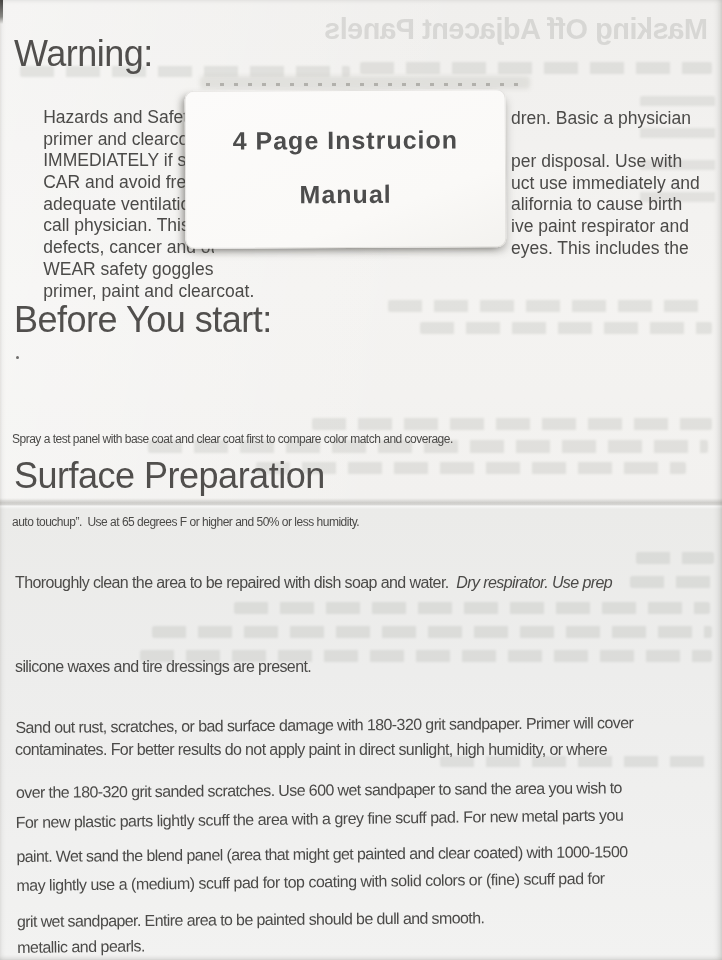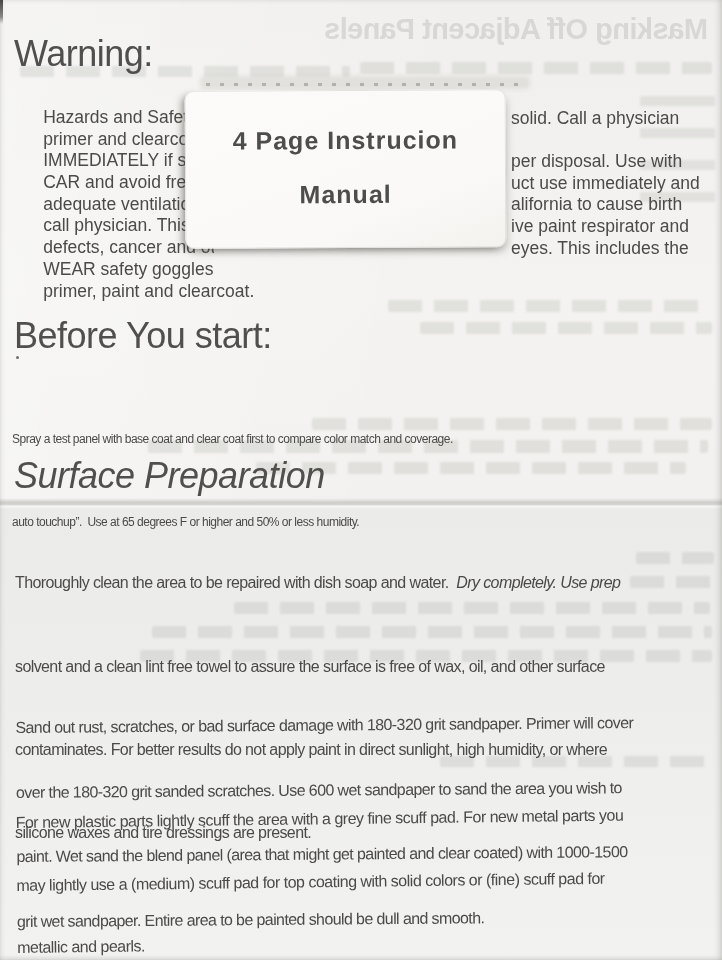--- a/index.html
+++ b/index.html
@@ -86,21 +86,21 @@
   <div class="ghost" style="left:440px;top:756px;width:266px;height:11px;"></div>
 
   <div class="h1" style="top:10px;margin-top:24px;">Warning:</div>
 
   <div class="warnp">
     <div class="wline">
       <span class="wl">Hazards and Safety-VERY</span>
     </div>
     <div class="wline">
       <span class="wl">primer and clearcoats are</span>
-      <span class="wr">solid. Call a physician</span>
+      <span class="wr">dren. Basic a physician</span>
     </div>
     <div class="wline">
       <span class="wl">IMMEDIATELY if swallowe</span>
     </div>
     <div class="wline">
       <span class="wl">CAR and avoid freezing.</span>
       <span class="wr">per disposal. Use with</span>
     </div>
     <div class="wline">
       <span class="wl">adequate ventilation. If y</span>
@@ -123,34 +123,33 @@
     </div>
   </div>
 
   <div class="smudge"></div>
   <div class="perf"></div>
   <div class="sticker">
     <div class="stk1">4 Page Instrucion</div>
     <div class="stk2">Manual</div>
   </div>
 
-  <div class="h1" style="top:316px;">Before You start:</div>
+  <div class="h1" style="top:300px;">Before You start:</div>
   <div class="dot"></div>
   <div class="para p-before">
     <div>Spray a test panel with base coat and clear coat first to compare color match and coverage.</div>
     <div>auto touchup”.  Use at 65 degrees F or higher and 50% or less humidity.</div>
   </div>
 
-  <div class="h1" style="top:456px;font-style:italic;">Surface Preparation</div>
+  <div class="h1" style="top:456px;">Surface Preparation</div>
   <div class="seam"></div>
   <div class="para p-surface">
-    <div><span>Thoroughly clean the area to be repaired with dish soap and water.  </span><span class="ital">Dry completely. Use prep</span></div>
-    <div>solvent and a clean lint free towel to assure the surface is free of wax, oil, and other surface</div>
+    <div><span>Thoroughly clean the area to be repaired with dish soap and water.  </span><span class="ital">Dry respirator. Use prep</span></div>
+    <div>silicone waxes and tire dressings are present.</div>
     <div>contaminates. For better results do not apply paint in direct sunlight, high humidity, or where</div>
-    <div>silicone waxes and tire dressings are present.</div>
   </div>
 
   <div class="para p-sanding">
     <div>Sand out rust, scratches, or bad surface damage with 180-320 grit sandpaper. Primer will cover</div>
     <div>over the 180-320 grit sanded scratches. Use 600 wet sandpaper to sand the area you wish to</div>
     <div>paint. Wet sand the blend panel (area that might get painted and clear coated) with 1000-1500</div>
     <div>grit wet sandpaper. Entire area to be painted should be dull and smooth.</div>
   </div>
 
   <div class="para p-scuff">

